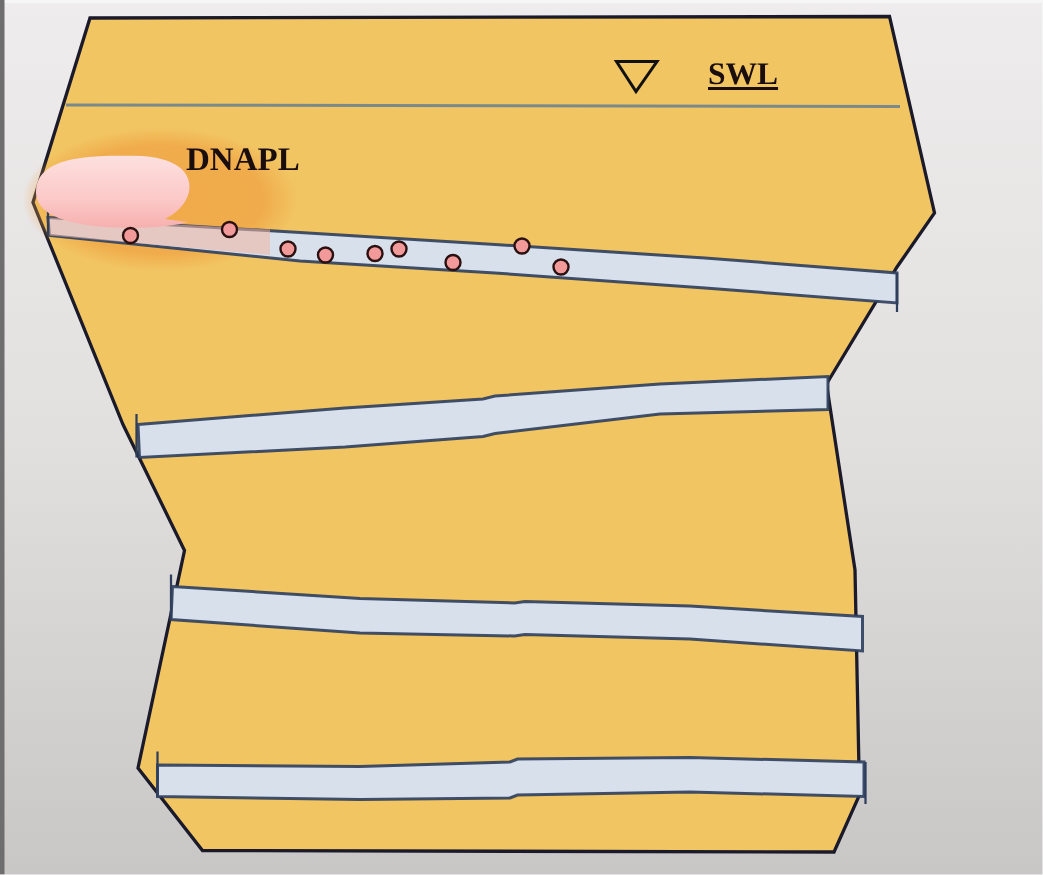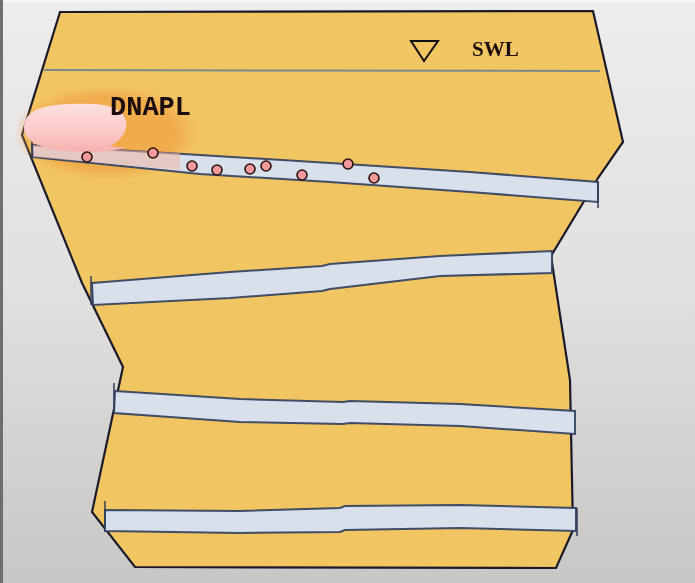--- a/index.html
+++ b/index.html
@@ -15,22 +15,22 @@
   }
   .top-border {
     position: absolute; left: 0; top: 0; width: 695px; height: 2px;
     background: #f6f6f6;
   }
   svg.diagram { position: absolute; left: 0; top: 0; }
   .label {
     position: absolute; font-weight: bold; color: #1a0d0d;
     font-family: "Liberation Serif", serif;
   }
-  .swl-label { left: 472px; top: 37px; font-size: 21px; }
-  .dnapl-label { left: 110px; top: 93px; font-size: 27px; font-family: Liberation Mono, monospace; }
+  .swl-label { left: 472px; top: 37px; font-size: 21px; text-decoration: underline; }
+  .dnapl-label { left: 124px; top: 93px; font-size: 22px; }
 </style>
 </head>
 <body>
 
 <div class="top-border"></div>
 <div class="left-border"></div>
 
 <svg class="diagram" width="695" height="583" viewBox="0 0 695 583">
   <defs>
     <radialGradient id="halo" cx="50%" cy="50%" r="50%">

